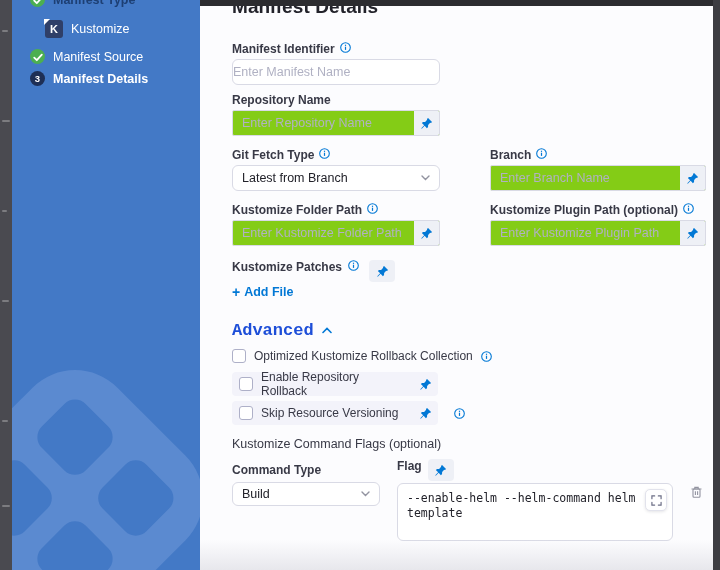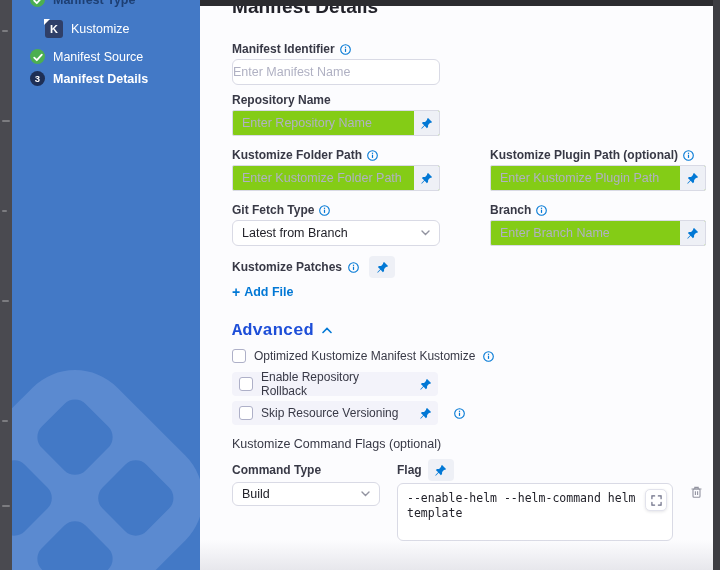--- a/index.html
+++ b/index.html
@@ -24,21 +24,21 @@
   .circle-green { background:#4caf50; }
   .circle-navy { background:#1e2f55; color:#fff; font-size:9.5px; font-weight:700; }
   .kicon { width:18px; height:18px; background:#2f3f68; border-radius:3px; position:relative; display:flex; align-items:center; justify-content:center; color:#fff; font-weight:700; font-size:11px; flex:0 0 auto; }
   .kicon .fold { position:absolute; left:-1px; top:-1px; width:0; height:0; border-top:6px solid #fff; border-right:6px solid transparent; }
 
   
   .content { position:absolute; left:200px; top:0; width:514px; height:570px; background:#fcfcfe; padding:0 0 0 32px; z-index:1; }
   .fade { position:absolute; left:0; bottom:0; width:100%; height:30px; background:linear-gradient(to bottom, rgba(236,236,241,0), #e7e7ec); pointer-events:none; z-index:4; }
   .title { font-size:19px; font-weight:700; color:#22222a; margin-top:-4px; letter-spacing:.1px; }
 
-  .lblrow { display:flex; align-items:center; gap:5px; height:14px; }
+  .lblrow { display:flex; gap:5px; height:14px; }
   .lbl { font-size:12px; font-weight:600; color:#383946; }
   .inp { height:26px; width:100%; border:1px solid #d9dae5; border-radius:6px; background:#fff; font-size:12.5px; color:#22222a; padding:0 0; outline:none; font-family:inherit; }
   .inp::placeholder { color:#b0b1c3; }
   .group { display:flex; height:26px; border:1px solid #d9dae5; border-radius:2px; background:#84cc16; overflow:hidden; }
   .group input { flex:1; border:none; outline:none; font-size:12.5px; padding:0 9px; color:#22222a; background:transparent; min-width:0; font-family:inherit; }
   .group input::placeholder { color:#b0b1c3; }
   .addon { width:25px; background:#eef0f6; display:flex; align-items:center; justify-content:center; cursor:pointer; }
   .select { height:26px; border:1px solid #d9dae5; border-radius:6px; background:#fff; display:flex; align-items:center; justify-content:space-between; padding:0 9px; font-size:12.5px; color:#22222a; cursor:pointer; }
   .pinbtn { width:26px; height:22px; background:#eef0f6; border-radius:4px; display:flex; align-items:center; justify-content:center; cursor:pointer; }
 
@@ -160,60 +160,20 @@
       <svg width="13" height="13" viewBox="0 0 16 16">
           <use href="#i-pin"></use>
         </svg>
     </span>
   </div>
 
   
   <div class="row2" style="margin-top:12px">
     <div class="col-l">
       <div class="lblrow">
-        <span class="lbl">Kustomize Folder Path</span>
-        <span class="icon">
-            <svg width="11" height="11" viewBox="0 0 11 11">
-              <use href="#i-info"></use>
-            </svg>
-          </span>
-      </div>
-      <div class="group" style="margin-top:3px">
-        <input placeholder="Enter Kustomize Folder Path" style="">
-        <span class="addon">
-          <svg width="13" height="13" viewBox="0 0 16 16">
-              <use href="#i-pin"></use>
-            </svg>
-        </span>
-      </div>
-    </div>
-    <div class="col-r">
-      <div class="lblrow">
-        <span class="lbl">Kustomize Plugin Path (optional)</span>
-        <span class="icon">
-            <svg width="11" height="11" viewBox="0 0 11 11">
-              <use href="#i-info"></use>
-            </svg>
-          </span>
-      </div>
-      <div class="group" style="margin-top:3px">
-        <input placeholder="Enter Kustomize Plugin Path" style="">
-        <span class="addon">
-          <svg width="13" height="13" viewBox="0 0 16 16">
-              <use href="#i-pin"></use>
-            </svg>
-        </span>
-      </div>
-    </div>
-  </div>
-
-  
-  <div class="row2" style="margin-top:12px">
-    <div class="col-l">
-      <div class="lblrow">
         <span class="lbl">Git Fetch Type</span>
         <span class="icon">
             <svg width="11" height="11" viewBox="0 0 11 11">
               <use href="#i-info"></use>
             </svg>
           </span>
       </div>
       <div class="select" style="margin-top:3px">
         <span>Latest from Branch</span>
         <svg width="9" height="6" viewBox="0 0 9 6">
@@ -235,20 +195,60 @@
         <span class="addon">
           <svg width="13" height="13" viewBox="0 0 16 16">
               <use href="#i-pin"></use>
             </svg>
         </span>
       </div>
     </div>
   </div>
 
   
+  <div class="row2" style="margin-top:12px">
+    <div class="col-l">
+      <div class="lblrow">
+        <span class="lbl">Kustomize Folder Path</span>
+        <span class="icon">
+            <svg width="11" height="11" viewBox="0 0 11 11">
+              <use href="#i-info"></use>
+            </svg>
+          </span>
+      </div>
+      <div class="group" style="margin-top:3px">
+        <input placeholder="Enter Kustomize Folder Path" style="">
+        <span class="addon">
+          <svg width="13" height="13" viewBox="0 0 16 16">
+              <use href="#i-pin"></use>
+            </svg>
+        </span>
+      </div>
+    </div>
+    <div class="col-r">
+      <div class="lblrow">
+        <span class="lbl">Kustomize Plugin Path (optional)</span>
+        <span class="icon">
+            <svg width="11" height="11" viewBox="0 0 11 11">
+              <use href="#i-info"></use>
+            </svg>
+          </span>
+      </div>
+      <div class="group" style="margin-top:3px">
+        <input placeholder="Enter Kustomize Plugin Path" style="">
+        <span class="addon">
+          <svg width="13" height="13" viewBox="0 0 16 16">
+              <use href="#i-pin"></use>
+            </svg>
+        </span>
+      </div>
+    </div>
+  </div>
+
+  
   <div class="lblrow" style="margin-top:14px;gap:6px">
     <span class="lbl">Kustomize Patches</span>
     <span class="icon">
         <svg width="11" height="11" viewBox="0 0 11 11">
           <use href="#i-info"></use>
         </svg>
       </span>
     <span class="pinbtn" style="margin-left:4px">
       <svg width="13" height="13" viewBox="0 0 16 16">
           <use href="#i-pin"></use>
@@ -265,21 +265,21 @@
   
   <div class="adv" style="margin-top:20px">
     <span class="lbl-b">Advanced</span>
     <svg width="10" height="7" viewBox="0 0 10 7">
         <path d="M1 5.5L5 1.5l4 4" fill="none" stroke="#0278d5" stroke-width="1.6" stroke-linecap="round"></path>
       </svg>
   </div>
 
   <div class="cbrow" style="margin-top:9px">
     <span class="cb"></span>
-    <span class="cblabel">Optimized Kustomize Manifest Kustomize</span>
+    <span class="cblabel">Optimized Kustomize Rollback Collection</span>
     <span class="icon">
         <svg width="11" height="11" viewBox="0 0 11 11">
           <use href="#i-info"></use>
         </svg>
       </span>
   </div>
 
   <div class="greyrow" style="margin-top:9px">
     <span class="cb"></span>
     <span class="cblabel">Enable Repository Rollback</span>

